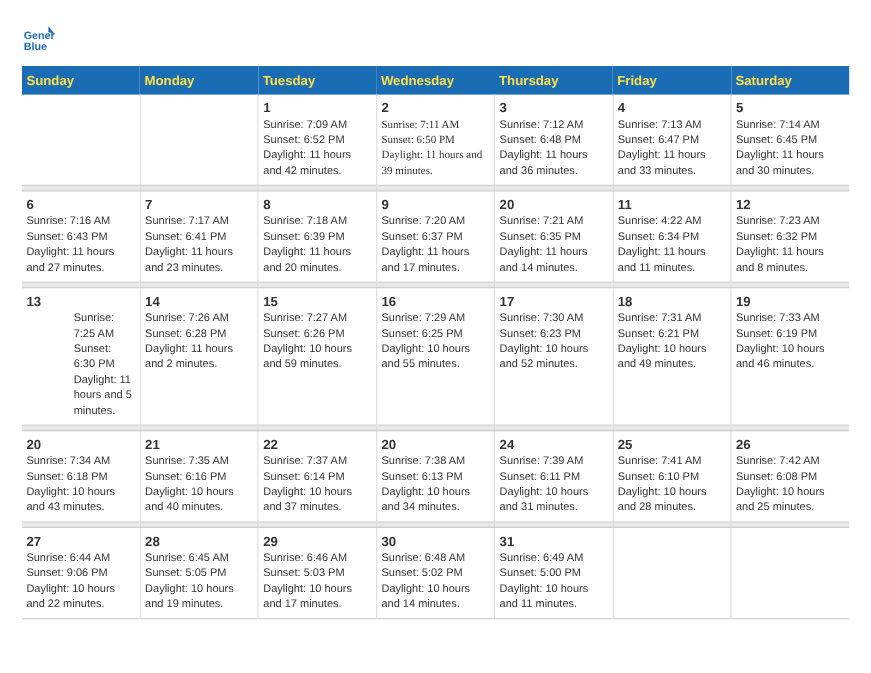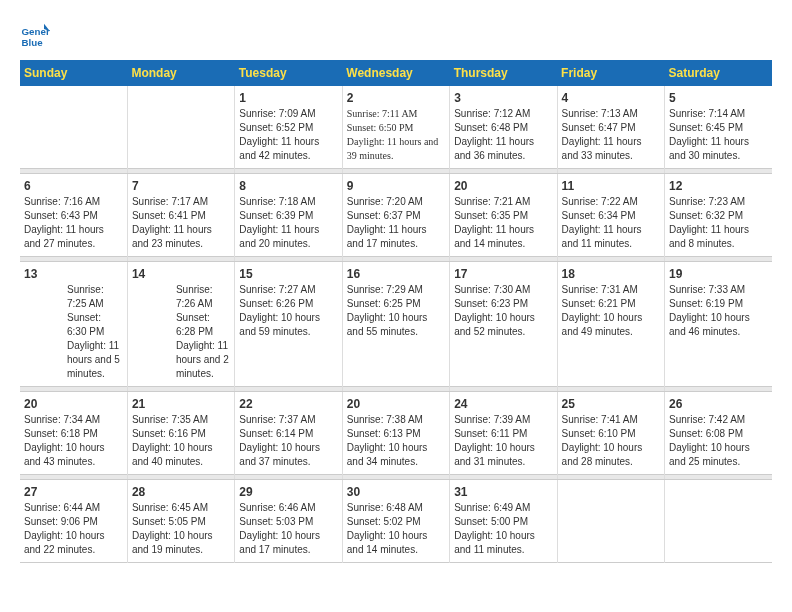--- a/index.html
+++ b/index.html
@@ -187,21 +187,21 @@
 Daylight: 11 hours and 17 minutes.</div>
         </td>
         <td>
           <span class="day-num">20</span>
           <div class="day-detail" style="white-space: pre-line;">Sunrise: 7:21 AM
 Sunset: 6:35 PM
 Daylight: 11 hours and 14 minutes.</div>
         </td>
         <td>
           <span class="day-num">11</span>
-          <div class="day-detail" style="white-space: pre-line;">Sunrise: 7:22 AM
+          <div class="day-detail" style="white-space: pre-line;">Sunrise: 4:22 AM
 Sunset: 6:34 PM
 Daylight: 11 hours and 11 minutes.</div>
         </td>
         <td>
           <span class="day-num">12</span>
           <div class="day-detail" style="white-space: pre-line;">Sunrise: 7:23 AM
 Sunset: 6:32 PM
 Daylight: 11 hours and 8 minutes.</div>
         </td>
       </tr>
@@ -216,21 +216,21 @@
       </tr>
       <tr>
         <td>
           <span class="day-num">13</span>
           <div class="day-detail" style="white-space: pre-line; margin-left: 43px;">Sunrise: 7:25 AM
 Sunset: 6:30 PM
 Daylight: 11 hours and 5 minutes.</div>
         </td>
         <td>
           <span class="day-num">14</span>
-          <div class="day-detail" style="white-space: pre-line; margin-left: 44px;">Sunrise: 7:26 AM
+          <div class="day-detail" style="white-space: pre-line;">Sunrise: 7:26 AM
 Sunset: 6:28 PM
 Daylight: 11 hours and 2 minutes.</div>
         </td>
         <td>
           <span class="day-num">15</span>
           <div class="day-detail" style="white-space: pre-line;">Sunrise: 7:27 AM
 Sunset: 6:26 PM
 Daylight: 10 hours and 59 minutes.</div>
         </td>
         <td>

